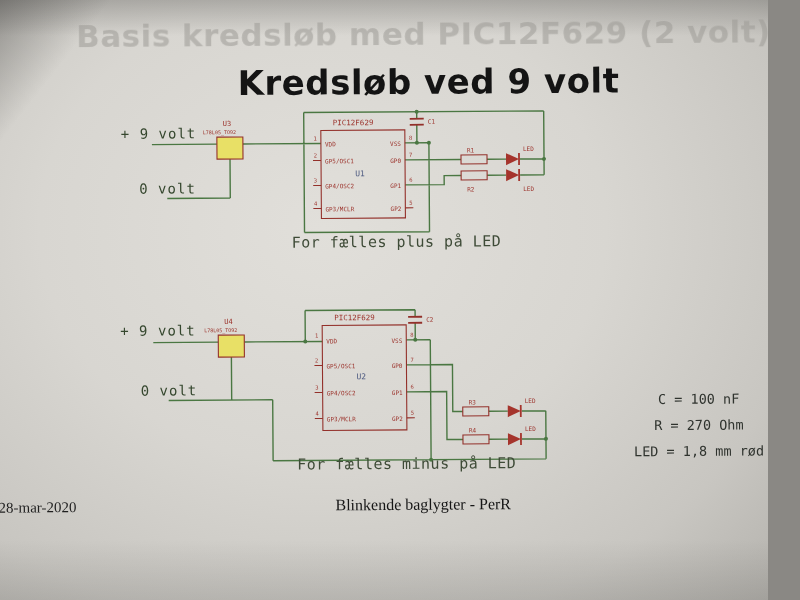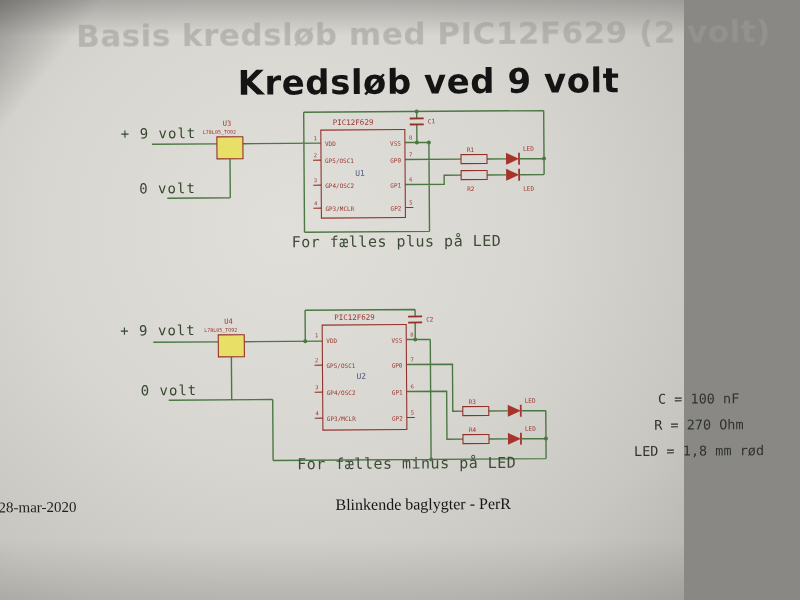--- a/index.html
+++ b/index.html
@@ -2,21 +2,21 @@
 <html><head>
 <meta charset="utf-8">
 <style>
   html,body { margin:0; padding:0; }
   body {
     width:800px; height:600px; overflow:hidden;
     background:#8a8884;
     font-family:"DejaVu Sans", sans-serif;
   }
   .photo {
-    position:relative; width:684px; height:600px;
+    position:relative; width:768px; height:600px;
     background:
       linear-gradient(128deg, rgba(45,44,42,0.38) 0%, rgba(45,44,42,0) 9%),
       linear-gradient(180deg, rgba(70,69,66,0.30) 0%, rgba(70,69,66,0) 6%),
       linear-gradient(0deg, rgba(70,69,66,0.16) 0%, rgba(70,69,66,0) 10%),
       radial-gradient(ellipse at 42% 38%, #e1dfda 0%, #d8d6d1 45%, #c8c6c1 78%, #b4b2ad 100%);
   }
   .content { position:absolute; inset:0; transform:rotate(-0.4deg); }
   .ghost-title {
     position:absolute; left:78px; top:16px; white-space:nowrap;
     font-size:31px; font-weight:700; letter-spacing:0.5px;

